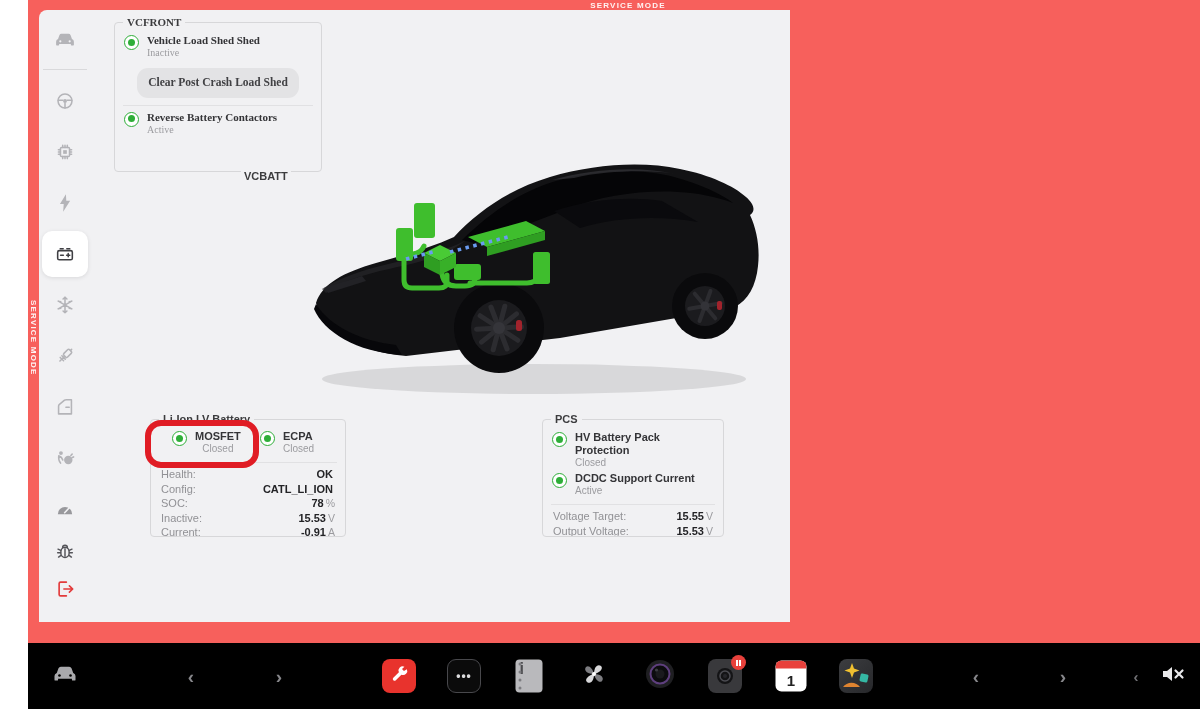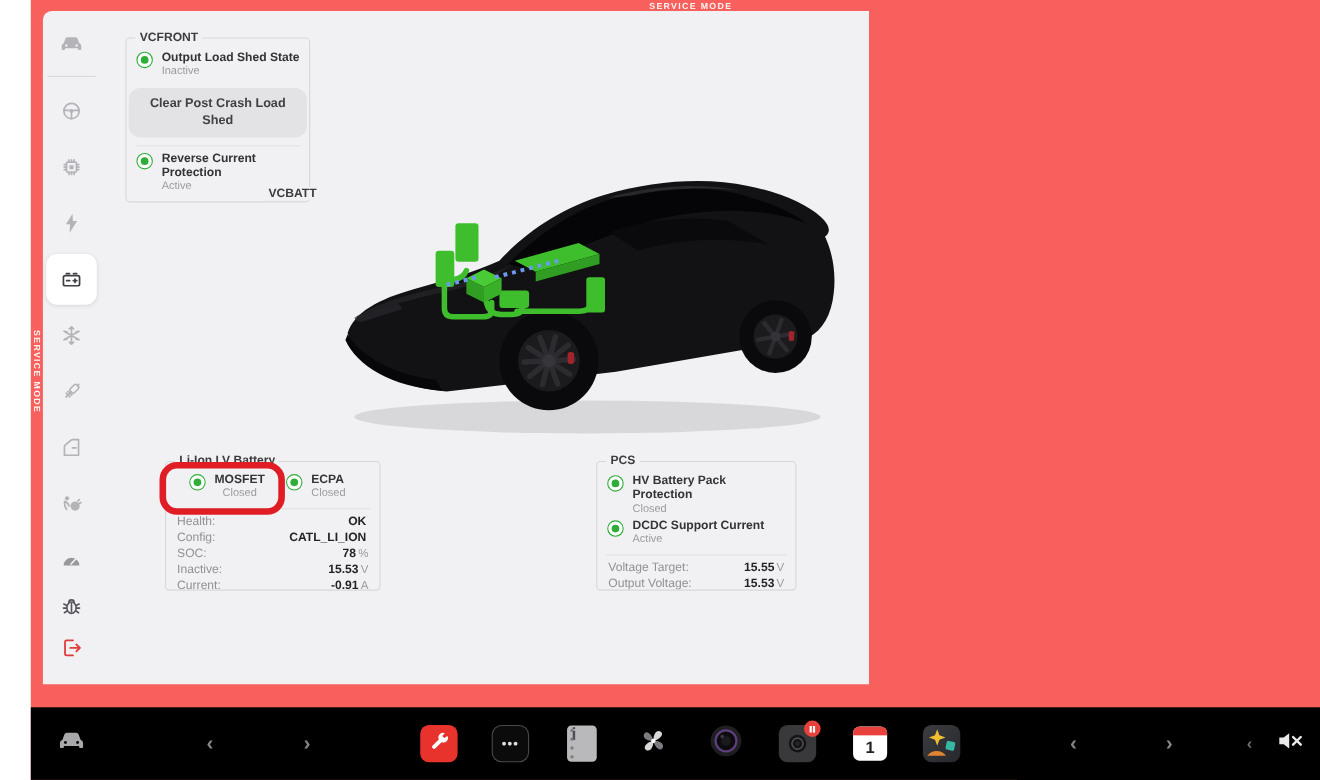--- a/index.html
+++ b/index.html
@@ -23,21 +23,21 @@
   .side-selected { position:absolute; left:3px; top:221px; width:46px; height:46px; background:#ffffff; border-radius:10px; box-shadow:0 1px 4px rgba(0,0,0,.10); }
   .ic-stroke { fill:none; stroke:#b4b4b8; stroke-width:1.7; stroke-linecap:round; stroke-linejoin:round; }
   .ic-fill { fill:#b4b4b8; }
   .ic-dark-stroke { fill:none; stroke:#3f3f43; stroke-width:1.7; stroke-linecap:round; stroke-linejoin:round; }
   .ic-bug  { fill:none; stroke:#55555a; stroke-width:1.6; stroke-linecap:round; }
   .ic-red  { fill:none; stroke:#e23b3b; stroke-width:1.8; stroke-linecap:round; stroke-linejoin:round; }
 
   
   fieldset.panel { position:absolute; border:1px solid #d7d7d9; border-radius:4px; overflow:hidden; }
   fieldset.panel legend { font-size:11px; font-weight:bold; color:#3c3c3e; padding:0 4px; margin-left:8px; }
-  .vcfront { left:75px; top:18px; width:168px; height:156px; }
+  .vcfront { left:75px; top:6px; width:208px; height:156px;font-family:Liberation Serif, serif; }
   .liion   { left:111px; top:403px; width:196px; height:124px; }
   .pcs     { left:503px; top:403px; width:182px; height:124px; }
   .vcbatt-legend { position:absolute; left:202px; top:160px; font-size:11px; font-weight:bold; color:#3c3c3e; background:#f1f1f3; padding:0 3px; z-index:3; }
 
   .ind-row { display:flex; align-items:flex-start; gap:8px; padding:6px 8px 0 9px; }
   .ind-dot { flex:0 0 15px; width:15px; height:15px; border:1.5px solid #2eae38; border-radius:50%; background:#fff; position:relative; margin-top:1px; }
   .ind-dot::after { content:""; position:absolute; left:2.5px; top:2.5px; width:7px; height:7px; border-radius:50%; background:#2eae38; }
   .ind-label { font-size:11px; font-weight:bold; color:#343437; line-height:13px; }
   .ind-status { font-size:10px; color:#9b9b9f; line-height:12px; }
   .panel-divider { border-top:1px solid #e1e1e3; margin:7px 8px 4px 8px; }
@@ -192,30 +192,30 @@
               <path d="M10.8 12 h9.4 M16.8 8.6 L20.4 12 l-3.6 3.4"></path>
             </g>
           </svg></span>
     </div>
 
     <fieldset class="panel vcfront">
       <legend>VCFRONT</legend>
       <div class="ind-row">
         <span class="ind-dot"></span>
         <span>
-          <div class="ind-label">Output Load Shed State</div>
+          <div class="ind-label">Vehicle Load Shed Shed</div>
           <div class="ind-status">Inactive</div>
         </span>
       </div>
       <button class="shed-btn">Clear Post Crash Load Shed</button>
       <div class="panel-divider"></div>
       <div class="ind-row" style="padding-top:1px">
         <span class="ind-dot"></span>
         <span>
-          <div class="ind-label">Reverse Current Protection</div>
+          <div class="ind-label">Reverse Battery Contactors</div>
           <div class="ind-status">Active</div>
         </span>
       </div>
     </fieldset>
     <span class="vcbatt-legend">VCBATT</span>
 
     <div class="car-wrap">
       <svg viewBox="0 0 468 315" width="468" height="315">
         <ellipse cx="232" cy="289" rx="212" ry="15" fill="rgba(0,0,0,0.10)"></ellipse>
 

